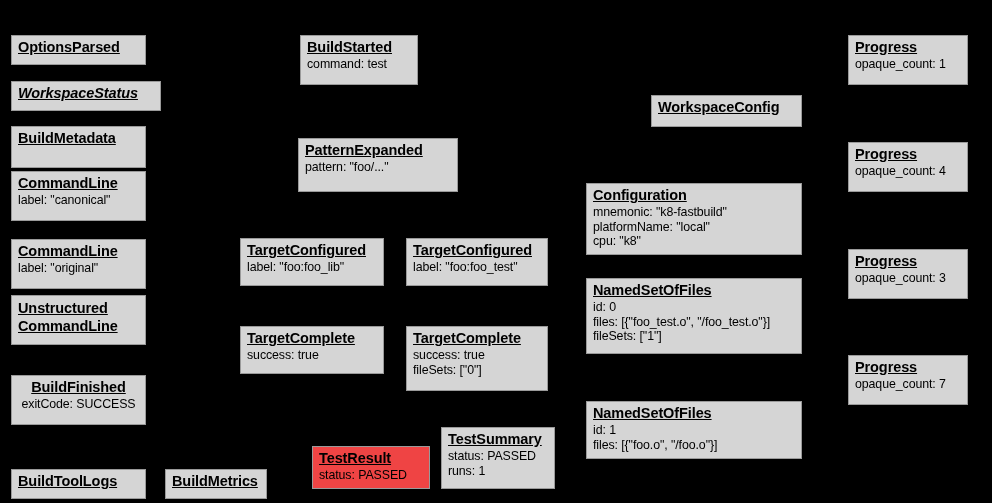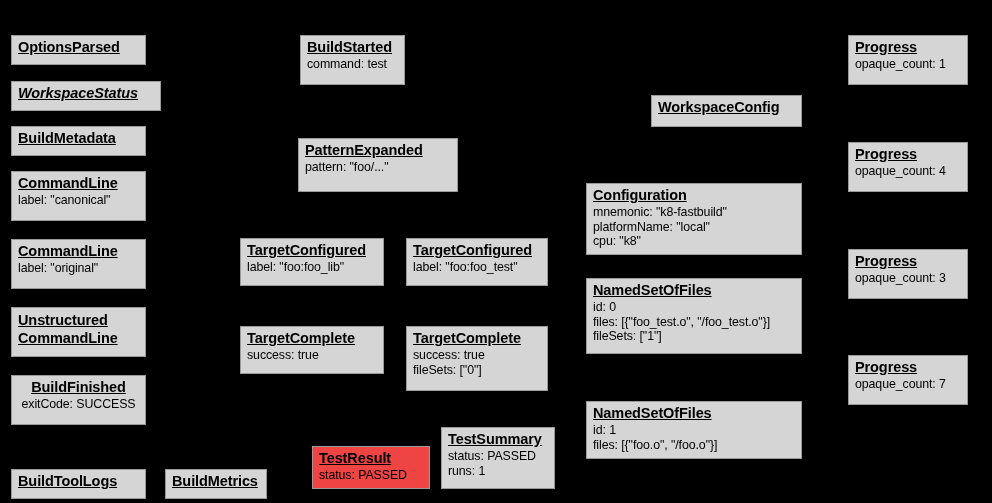--- a/index.html
+++ b/index.html
@@ -64,56 +64,56 @@
 
 <div id="canvas" style="background: rgb(0, 0, 0);">
     <div class="node" style="left: 11px; top: 12px; width: 135px; height: 30px; background: rgb(213, 213, 213); border-color: rgb(154, 154, 154); color: rgb(0, 0, 0);">
       <span class="node-title">OptionsParsed</span>
       <span class="fields"></span>
     </div>
     <div class="node" style="left: 11px; top: 58px; width: 150px; height: 30px; background: rgb(213, 213, 213); border-color: rgb(154, 154, 154); color: rgb(0, 0, 0); font-style: italic;">
       <span class="node-title">WorkspaceStatus</span>
       <span class="fields"></span>
     </div>
-    <div class="node" style="left: 11px; top: 103px; width: 135px; height: 30px; background: rgb(213, 213, 213); border-color: rgb(154, 154, 154); color: rgb(0, 0, 0);">
+    <div class="node" style="left: 11px; top: 103px; width: 135px; height: 42px; background: rgb(213, 213, 213); border-color: rgb(154, 154, 154); color: rgb(0, 0, 0);">
       <span class="node-title">BuildMetadata</span>
       <span class="fields"></span>
     </div>
     <div class="node" style="left: 11px; top: 148px; width: 135px; height: 50px; background: rgb(213, 213, 213); border-color: rgb(154, 154, 154); color: rgb(0, 0, 0);">
       <span class="node-title">CommandLine</span>
       <span class="fields">
         <span class="node-field">label: "canonical"</span>
       </span>
     </div>
     <div class="node" style="left: 11px; top: 216px; width: 135px; height: 50px; background: rgb(213, 213, 213); border-color: rgb(154, 154, 154); color: rgb(0, 0, 0);">
       <span class="node-title">CommandLine</span>
       <span class="fields">
         <span class="node-field">label: "original"</span>
       </span>
     </div>
-    <div class="node" style="left: 11px; top: 284px; width: 135px; height: 50px; background: rgb(213, 213, 213); border-color: rgb(154, 154, 154); color: rgb(0, 0, 0);">
+    <div class="node" style="left: 11px; top: 272px; width: 135px; height: 50px; background: rgb(213, 213, 213); border-color: rgb(154, 154, 154); color: rgb(0, 0, 0);">
       <span class="node-title two-line">Unstructured
 CommandLine</span>
       <span class="fields"></span>
     </div>
     <div class="node" style="left: 11px; top: 352px; width: 135px; height: 50px; background: rgb(213, 213, 213); border-color: rgb(154, 154, 154); color: rgb(0, 0, 0); text-align: center;">
       <span class="node-title">BuildFinished</span>
       <span class="fields">
         <span class="node-field">exitCode: SUCCESS</span>
       </span>
     </div>
     <div class="node" style="left: 11px; top: 446px; width: 135px; height: 30px; background: rgb(213, 213, 213); border-color: rgb(154, 154, 154); color: rgb(0, 0, 0);">
       <span class="node-title">BuildToolLogs</span>
       <span class="fields"></span>
     </div>
     <div class="node" style="left: 165px; top: 446px; width: 102px; height: 30px; background: rgb(213, 213, 213); border-color: rgb(154, 154, 154); color: rgb(0, 0, 0);">
       <span class="node-title">BuildMetrics</span>
       <span class="fields"></span>
     </div>
-    <div class="node" style="left: 300px; top: 12px; width: 105px; height: 50px; background: rgb(213, 213, 213); border-color: rgb(154, 154, 154); color: rgb(0, 0, 0);">
+    <div class="node" style="left: 300px; top: 12px; width: 118px; height: 50px; background: rgb(213, 213, 213); border-color: rgb(154, 154, 154); color: rgb(0, 0, 0);">
       <span class="node-title">BuildStarted</span>
       <span class="fields">
         <span class="node-field">command: test</span>
       </span>
     </div>
     <div class="node" style="left: 298px; top: 115px; width: 160px; height: 54px; background: rgb(213, 213, 213); border-color: rgb(154, 154, 154); color: rgb(0, 0, 0);">
       <span class="node-title">PatternExpanded</span>
       <span class="fields">
         <span class="node-field">pattern: "foo/..."</span>
       </span>

